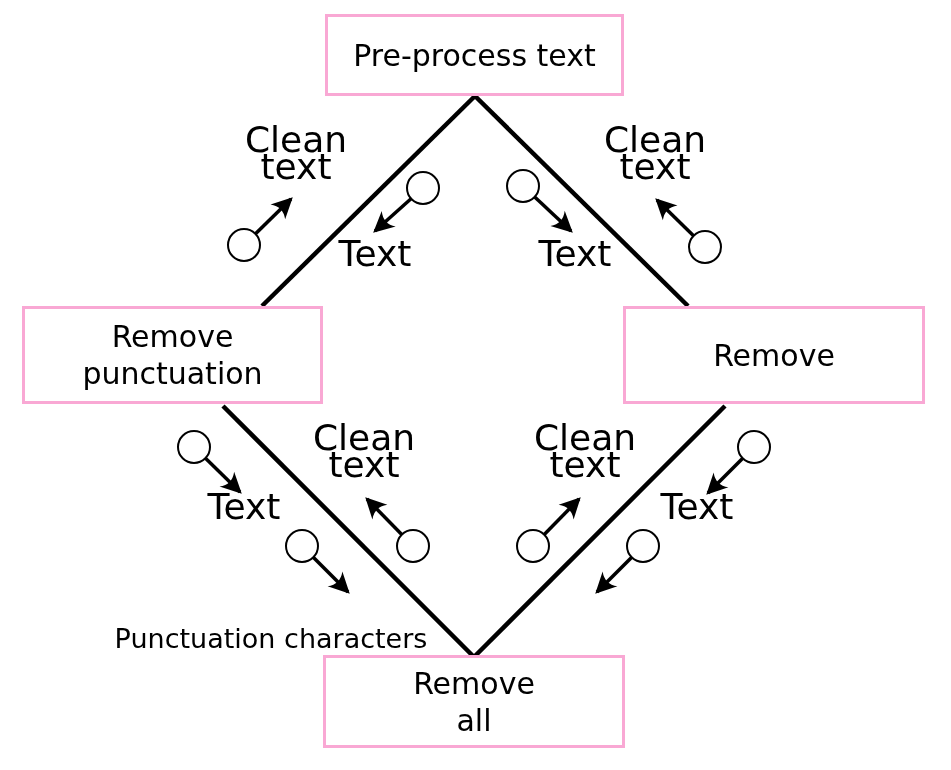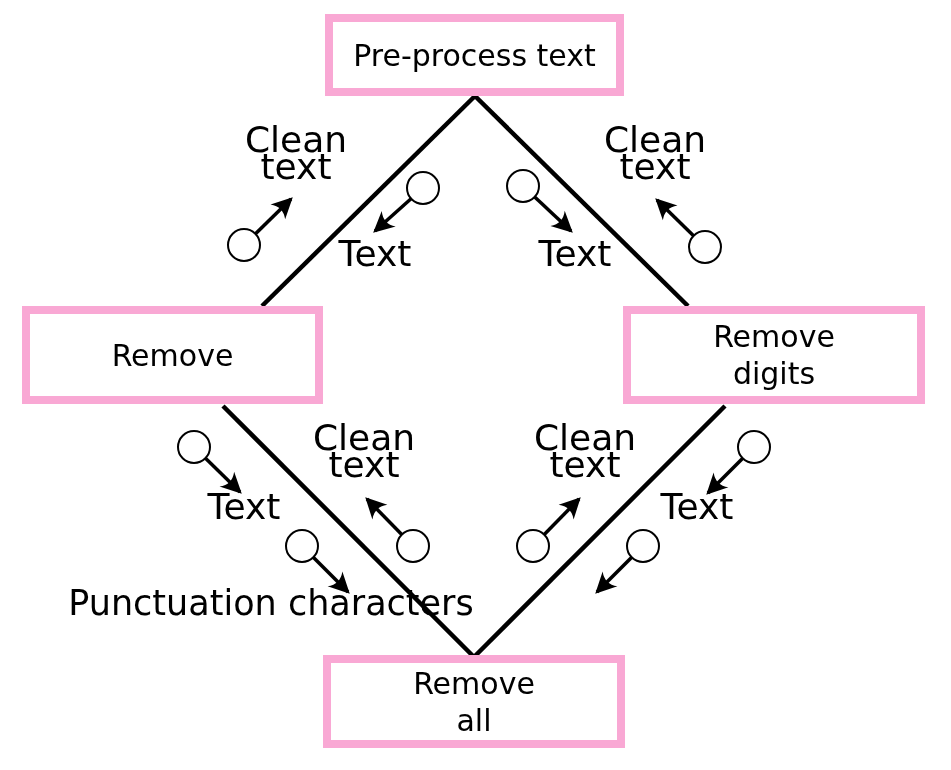--- a/index.html
+++ b/index.html
@@ -19,21 +19,21 @@
   .connector-layer {
     position: absolute;
     left: 0;
     top: 0;
     width: 951px;
     height: 770px;
   }
   .node-box {
     position: absolute;
     box-sizing: border-box;
-    border: 8px solid #f9a8d4;
+    border: 3px solid #f9a8d4;
     background: #ffffff;
     display: flex;
     flex-direction: column;
     align-items: center;
     justify-content: center;
     text-align: center;
     font-size: 30px;
     line-height: 37px;
     z-index: 2;
   }
@@ -50,23 +50,24 @@
     font-size: 36px;
     line-height: 27px;
     z-index: 3;
   }
   .edge-label span { display: block; }
   .io-label {
     position: absolute;
     transform: translateX(-50%);
     text-align: center;
     white-space: nowrap;
-    font-size: 35px;
+    font-size: 27px;
     line-height: 32px;
     z-index: 3;
+    margin-top: 36px;
   }
   .lbl-clean-ul { left: 296px; top: 126px; }
   .lbl-clean-ur { left: 655px; top: 126px; }
   .lbl-clean-ll { left: 364px; top: 424px; }
   .lbl-clean-lr { left: 585px; top: 424px; }
   .lbl-text-ul  { left: 375px; top: 240px; }
   .lbl-text-ur  { left: 575px; top: 240px; }
   .lbl-text-ll  { left: 244px; top: 493px; }
   .lbl-text-lr  { left: 697px; top: 493px; }
   .lbl-punct    { left: 271px; top: 587px; }
@@ -127,25 +128,25 @@
     <circle class="msg-circle" cx="754" cy="447" r="16"></circle>
     <circle class="msg-circle" cx="643" cy="546" r="16"></circle>
   </svg>
 
   <div class="node-box box-top">
     <span>Pre-process text</span>
   </div>
 
   <div class="node-box box-left">
     <span>Remove</span>
+    <span>punctuation</span>
   </div>
 
   <div class="node-box box-right">
     <span>Remove</span>
-    <span>digits</span>
   </div>
 
   <div class="node-box box-bottom">
     <span>Remove</span>
     <span>all</span>
   </div>
 
   <div class="edge-label lbl-clean-ul">
     <span>Clean</span>
     <span>text</span>

